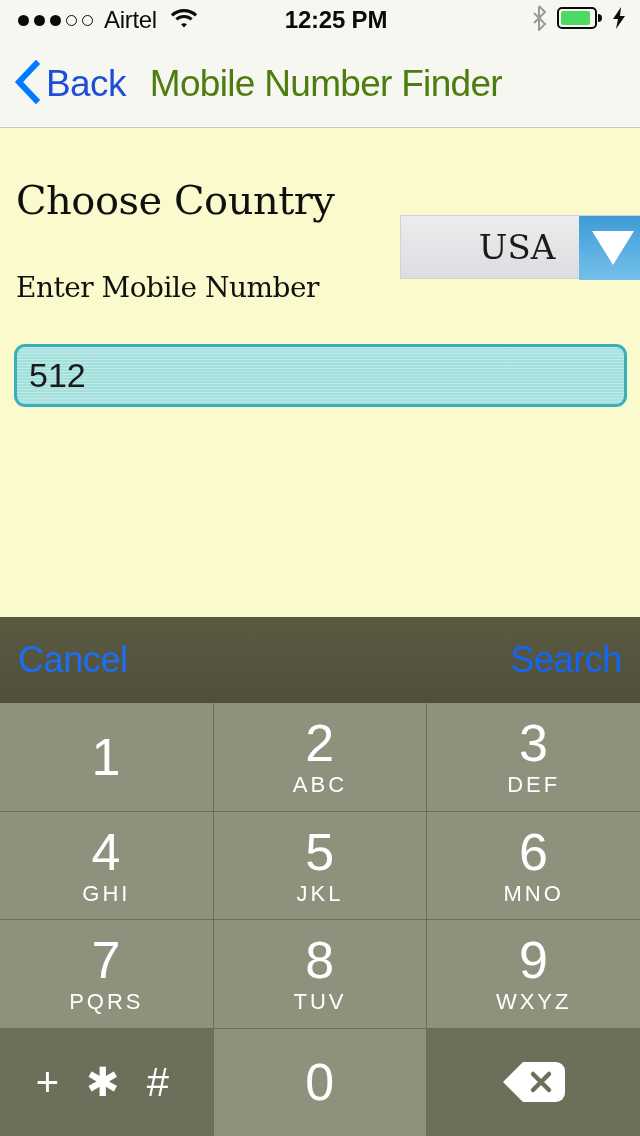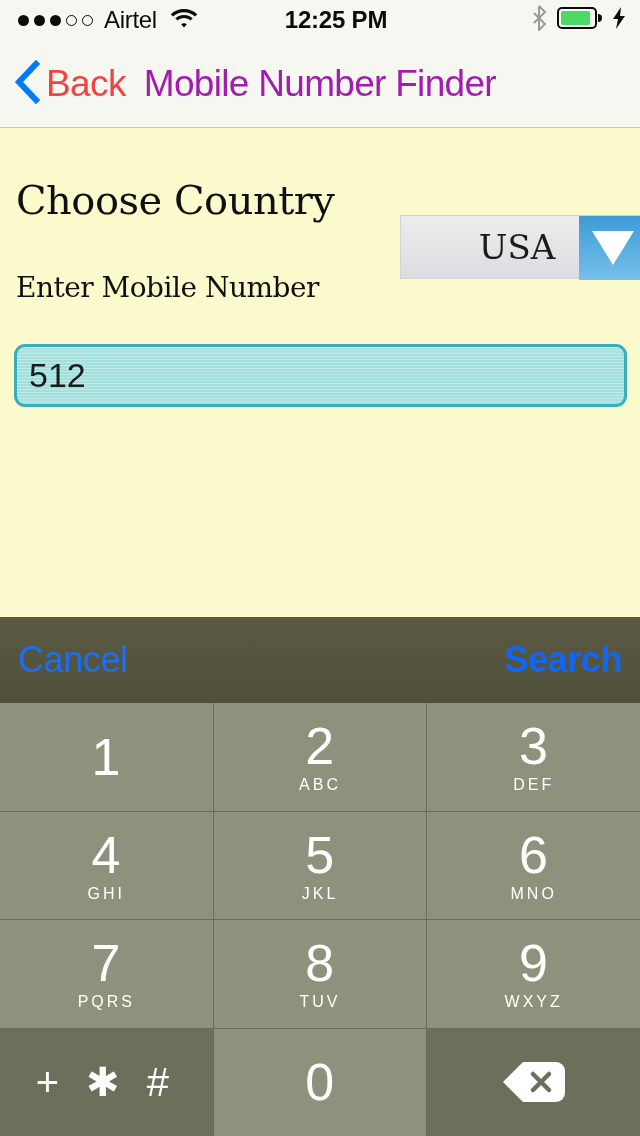--- a/index.html
+++ b/index.html
@@ -34,23 +34,23 @@
   .navbar {
     position:absolute; top:40px; left:0; width:640px; height:88px;
     background:#F7F7F2;
     border-bottom:1px solid #C9C9C2;
     display:flex; align-items:center;
   }
   .back-btn {
     display:flex; align-items:center; gap:6px;
     margin-left:14px; cursor:pointer;
   }
-  .back-label { color:#ef4444; font-size:37px; letter-spacing:-0.6px; }
+  .back-label { color:#1d4ed8; font-size:37px; letter-spacing:-0.6px; }
   .nav-title {
-    margin-left:18px; font-size:37px; color:#a21caf; letter-spacing:-0.7px;
+    margin-left:24px; font-size:37px; color:#4d7c0f; letter-spacing:-0.7px;
   }
 
   
   .content {
     position:absolute; top:129px; left:0; width:640px; height:432px;
     background:#FAFACD;
   }
   .serif-label {
     font-family:"DejaVu Serif", "Liberation Serif", serif;
     color:#101010;
@@ -110,21 +110,21 @@
 
   
   .keyboard { position:absolute; top:617px; left:0; width:640px; height:519px; }
   .kb-toolbar {
     position:absolute; top:0; left:0; width:640px; height:86px;
     background:linear-gradient(to bottom,#5A5A43 0%,#55553F 55%,#4F4F3A 100%);
     display:flex; align-items:center; justify-content:space-between;
     padding:8px 18px;
   }
   .kb-cancel { color:#1C6EF5; font-size:36px; letter-spacing:-0.4px; cursor:pointer; }
-  .kb-search { color:#1166F6; font-size:36px; font-weight:bold; letter-spacing:-0.4px; cursor:pointer; }
+  .kb-search { color:#1166F6; font-size:36px; font-weight:normal; letter-spacing:-0.4px; cursor:pointer; }
 
   .keypad {
     position:absolute; top:86px; left:0; width:640px; height:433px;
     display:grid;
     grid-template-columns:repeat(3,1fr);
     grid-template-rows:repeat(4,1fr);
     background:#6B6C58;
     gap:1px;
   }
   .key {
@@ -133,21 +133,21 @@
     align-items:center; justify-content:center;
     cursor:pointer;
     position:relative;
   }
   .key.dark { background:#6E6F5B; }
   .key-digit {
     color:#FFFFFF; font-size:52px; font-weight:300; line-height:1;
     letter-spacing:0.5px;
   }
   .key-letters {
-    color:#FFFFFF; font-size:16px; letter-spacing:3px;
+    color:#FFFFFF; font-size:22px; letter-spacing:3px;
     margin-top:5px; line-height:1;
   }
   .sym-row { color:#FFFFFF; font-size:40px; letter-spacing:8px; font-weight:300; }
 
   .bksp-shape { width:70px; height:48px; position:relative; }
 </style>
 </head>
 <body>
 
 <div id="screen">

